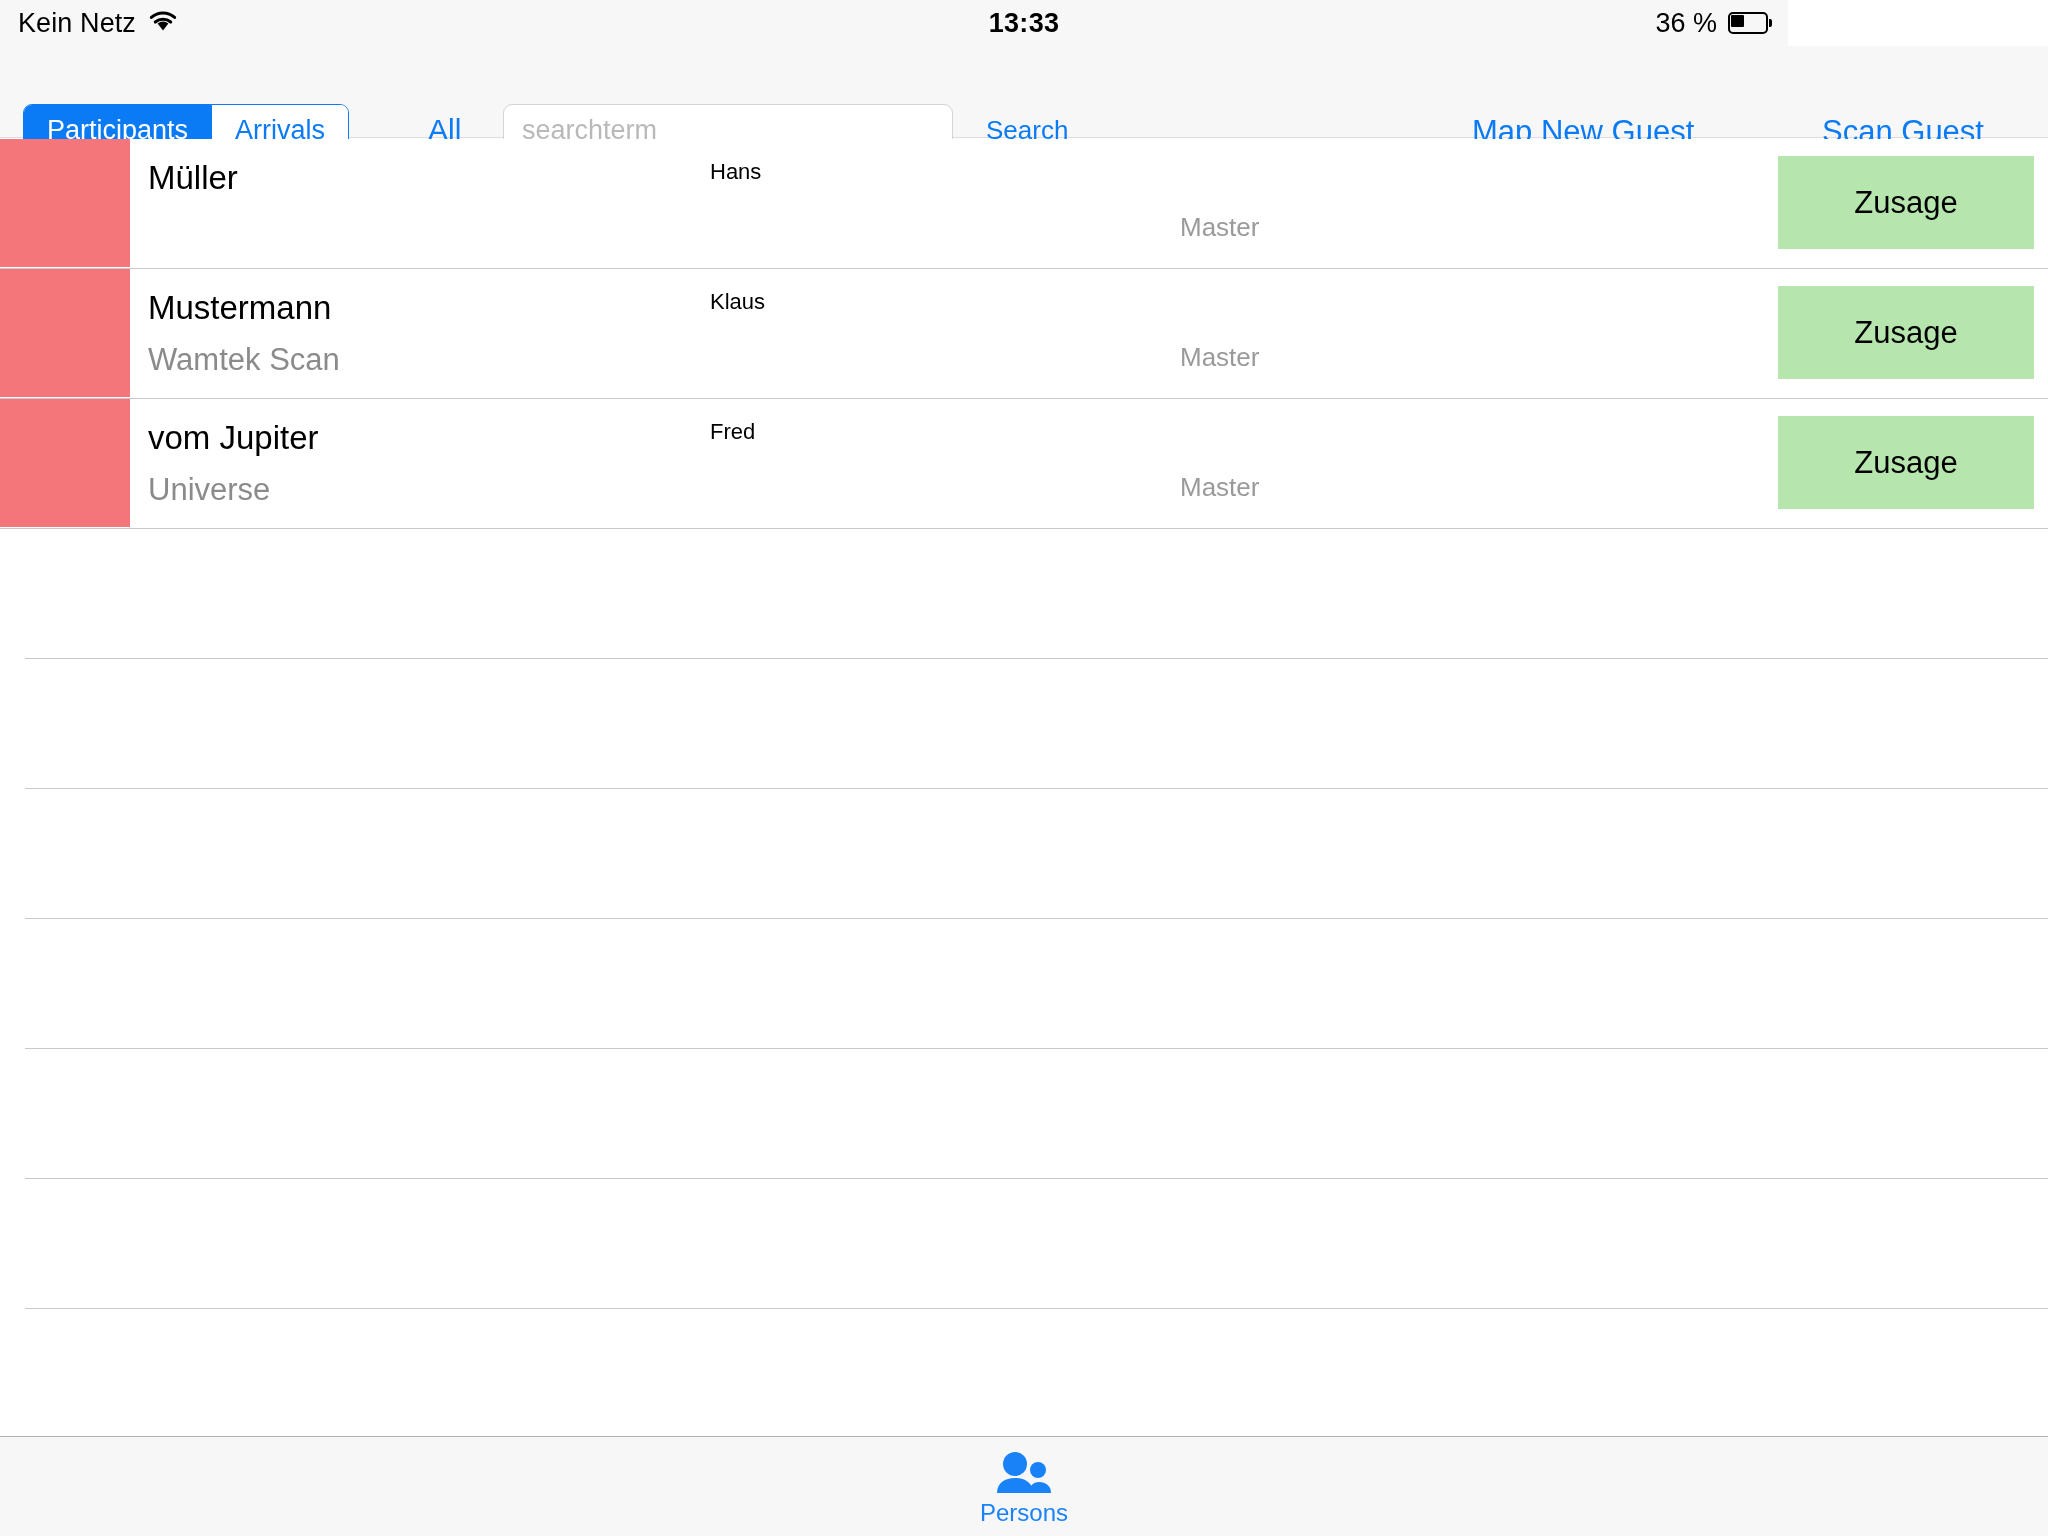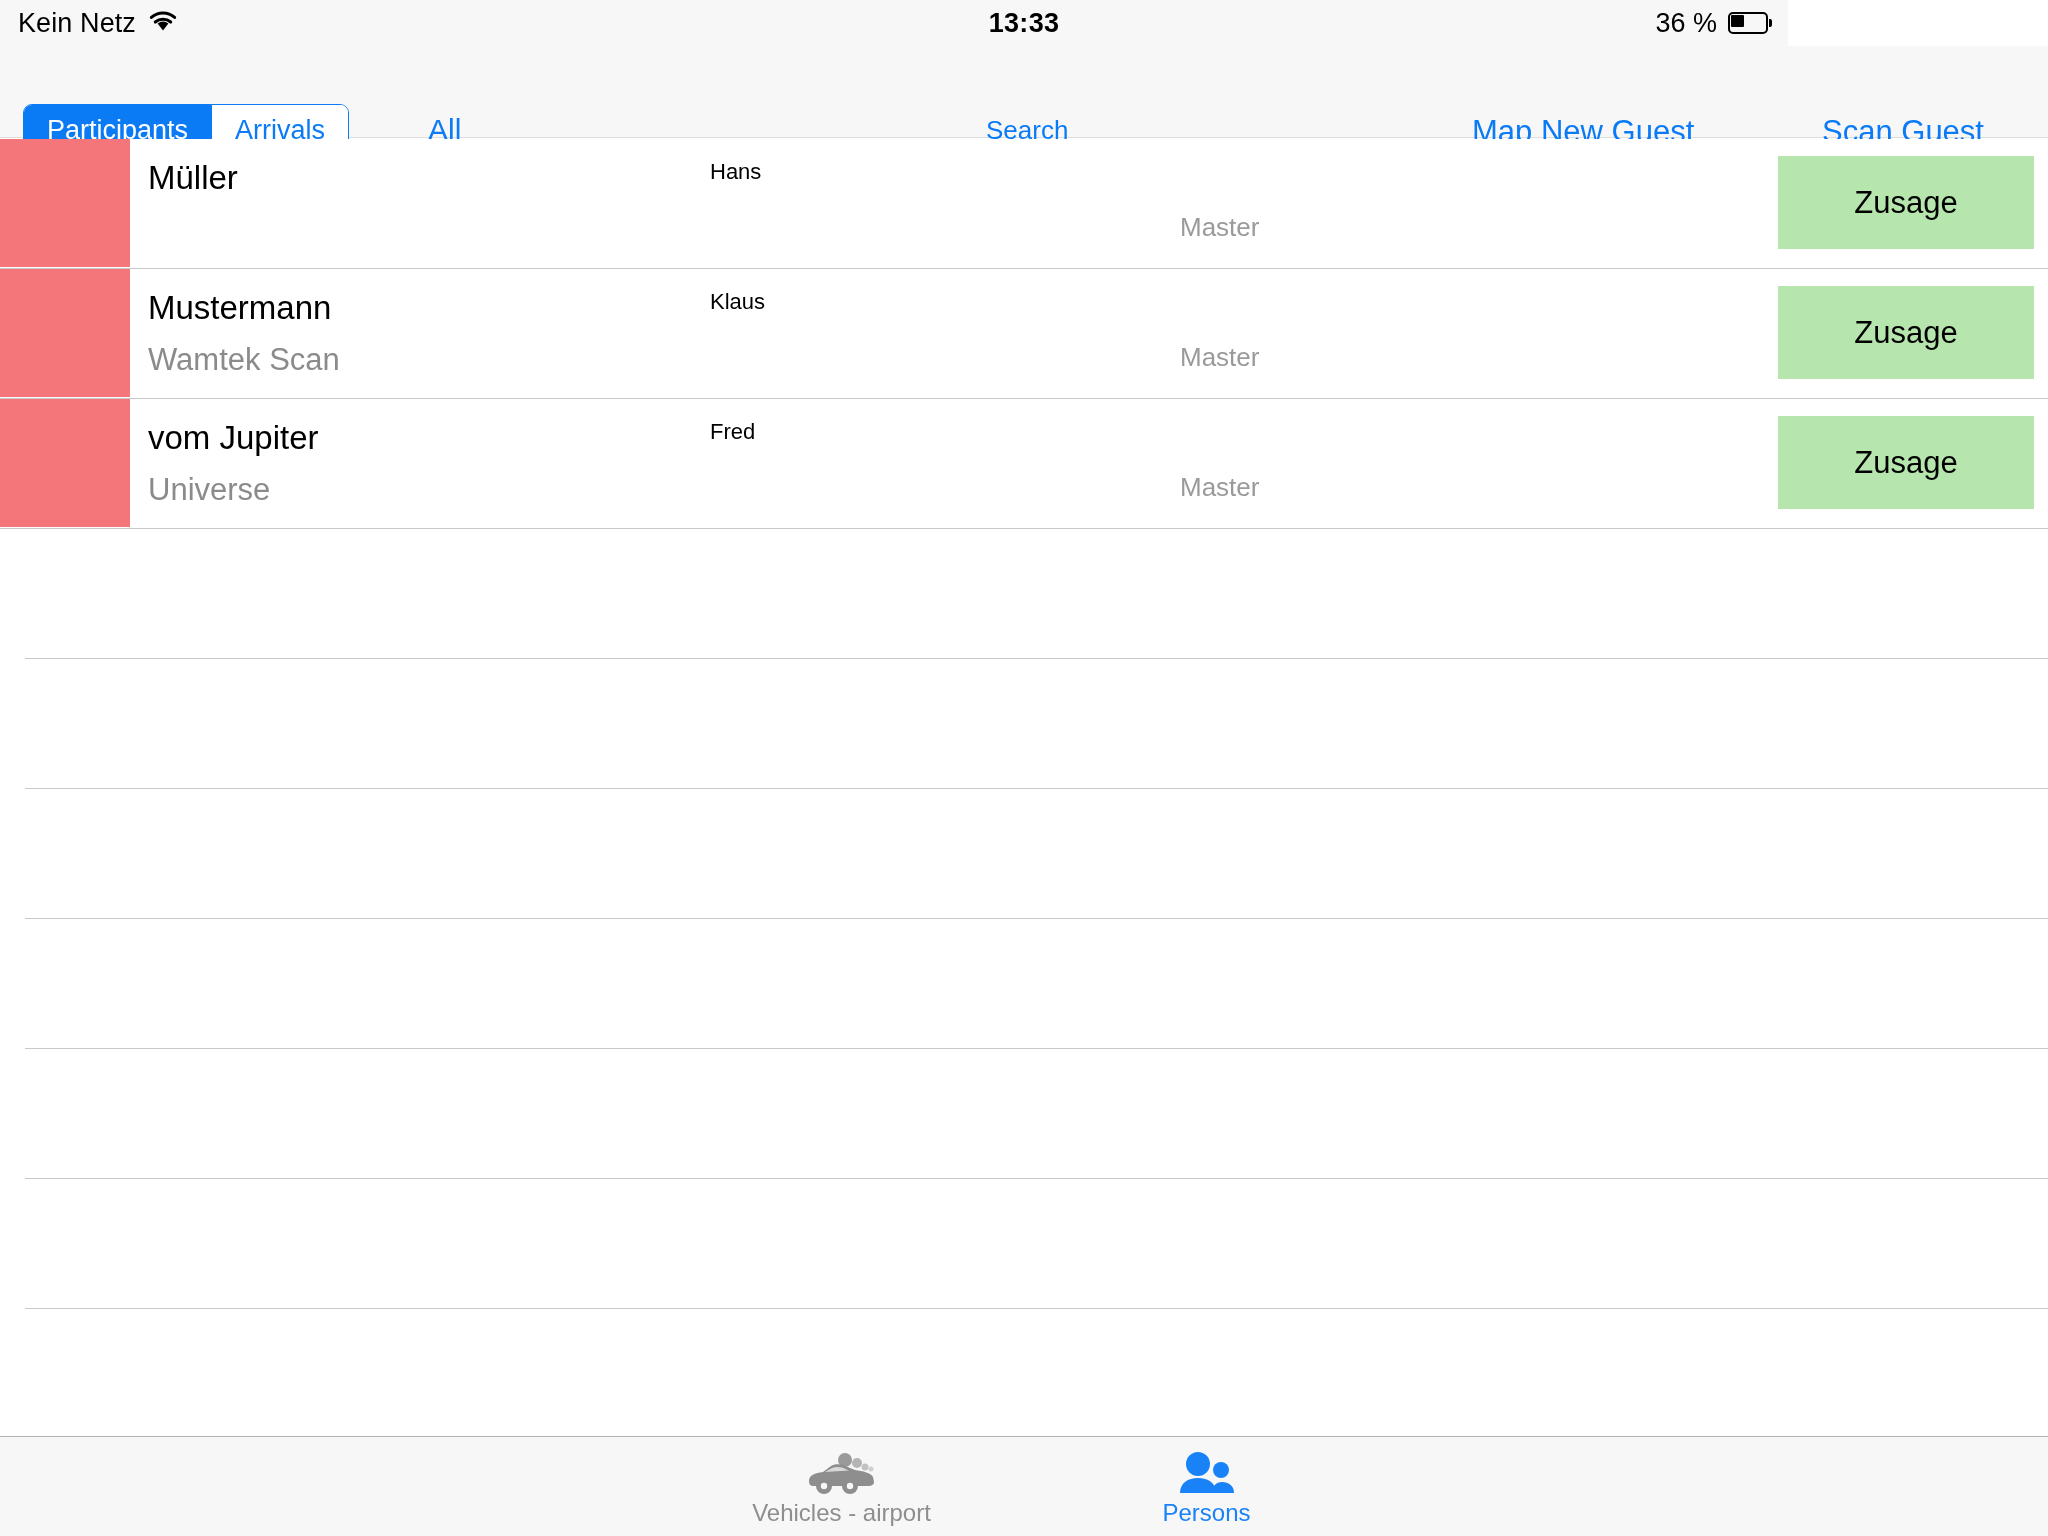--- a/index.html
+++ b/index.html
@@ -163,20 +163,21 @@
       </span>
     </div>
   </div>
 
   <div class="toolbar">
     <div class="segmented">
       <div class="seg active">Participants</div>
       <div class="seg">Arrivals</div>
     </div>
     <div class="all-btn">All</div>
+    <input class="search-field" type="text" placeholder="searchterm" style="">
     <div class="search-btn">Search</div>
     <div class="map-btn">Map New Guest</div>
     <div class="scan-btn">Scan Guest</div>
   </div>
 
   <div class="table">
 
     <div class="row">
       <div class="flag"></div>
       <div class="name-last">Müller</div>
@@ -207,37 +208,20 @@
     <div class="row empty"></div>
     <div class="row empty"></div>
     <div class="row empty"></div>
     <div class="row empty"></div>
     <div class="row empty"></div>
     <div class="row empty"></div>
 
   </div>
 
   <div class="tabbar">
-    <div class="tab inactive">
-      <div class="tab-icon">
-        <svg width="78" height="44" viewBox="0 0 78 44">
-          <circle cx="42" cy="9" r="7" fill="#9a9a9a"></circle>
-          <circle cx="54" cy="12" r="5" fill="#b4b4b4"></circle>
-          <circle cx="62" cy="16" r="3.5" fill="#c2c2c2"></circle>
-          <circle cx="68" cy="18" r="2.5" fill="#cfcfcf"></circle>
-          <path d="M6 30 C6 24 12 22 20 21 L28 15 C31 13 36 13 40 14 L52 19 C60 20 68 22 70 26 L71 31 C71 34 68 35 65 35 L11 35 C7 35 6 33 6 30 Z" fill="#8e8e8e"></path>
-          <circle cx="21" cy="35" r="8" fill="#8e8e8e"></circle>
-          <circle cx="47" cy="35" r="8" fill="#8e8e8e"></circle>
-          <circle cx="21" cy="35" r="3.2" fill="#f7f7f7"></circle>
-          <circle cx="47" cy="35" r="3.2" fill="#f7f7f7"></circle>
-          <path d="M22 21 L29 17 C32 15.6 36 15.6 39 16.6 L46 19.6 Z" fill="#f2f2f2" opacity="0.75"></path>
-        </svg>
-      </div>
-      <div class="tab-label">Vehicles - airport</div>
-    </div>
     <div class="tab active">
       <div class="tab-icon">
         <svg width="62" height="44" viewBox="0 0 62 44">
           <circle cx="22" cy="13" r="12" fill="#1a82f7"></circle>
           <circle cx="45" cy="19" r="8" fill="#1a82f7"></circle>
           <path d="M4 42 C4 32 12 27 22 27 C32 27 40 32 40 42 Z" fill="#1a82f7"></path>
           <path d="M36 42 C36 35 40 31 46 31 C53 31 58 35 58 42 Z" fill="#1a82f7"></path>
         </svg>
       </div>
       <div class="tab-label">Persons</div>

